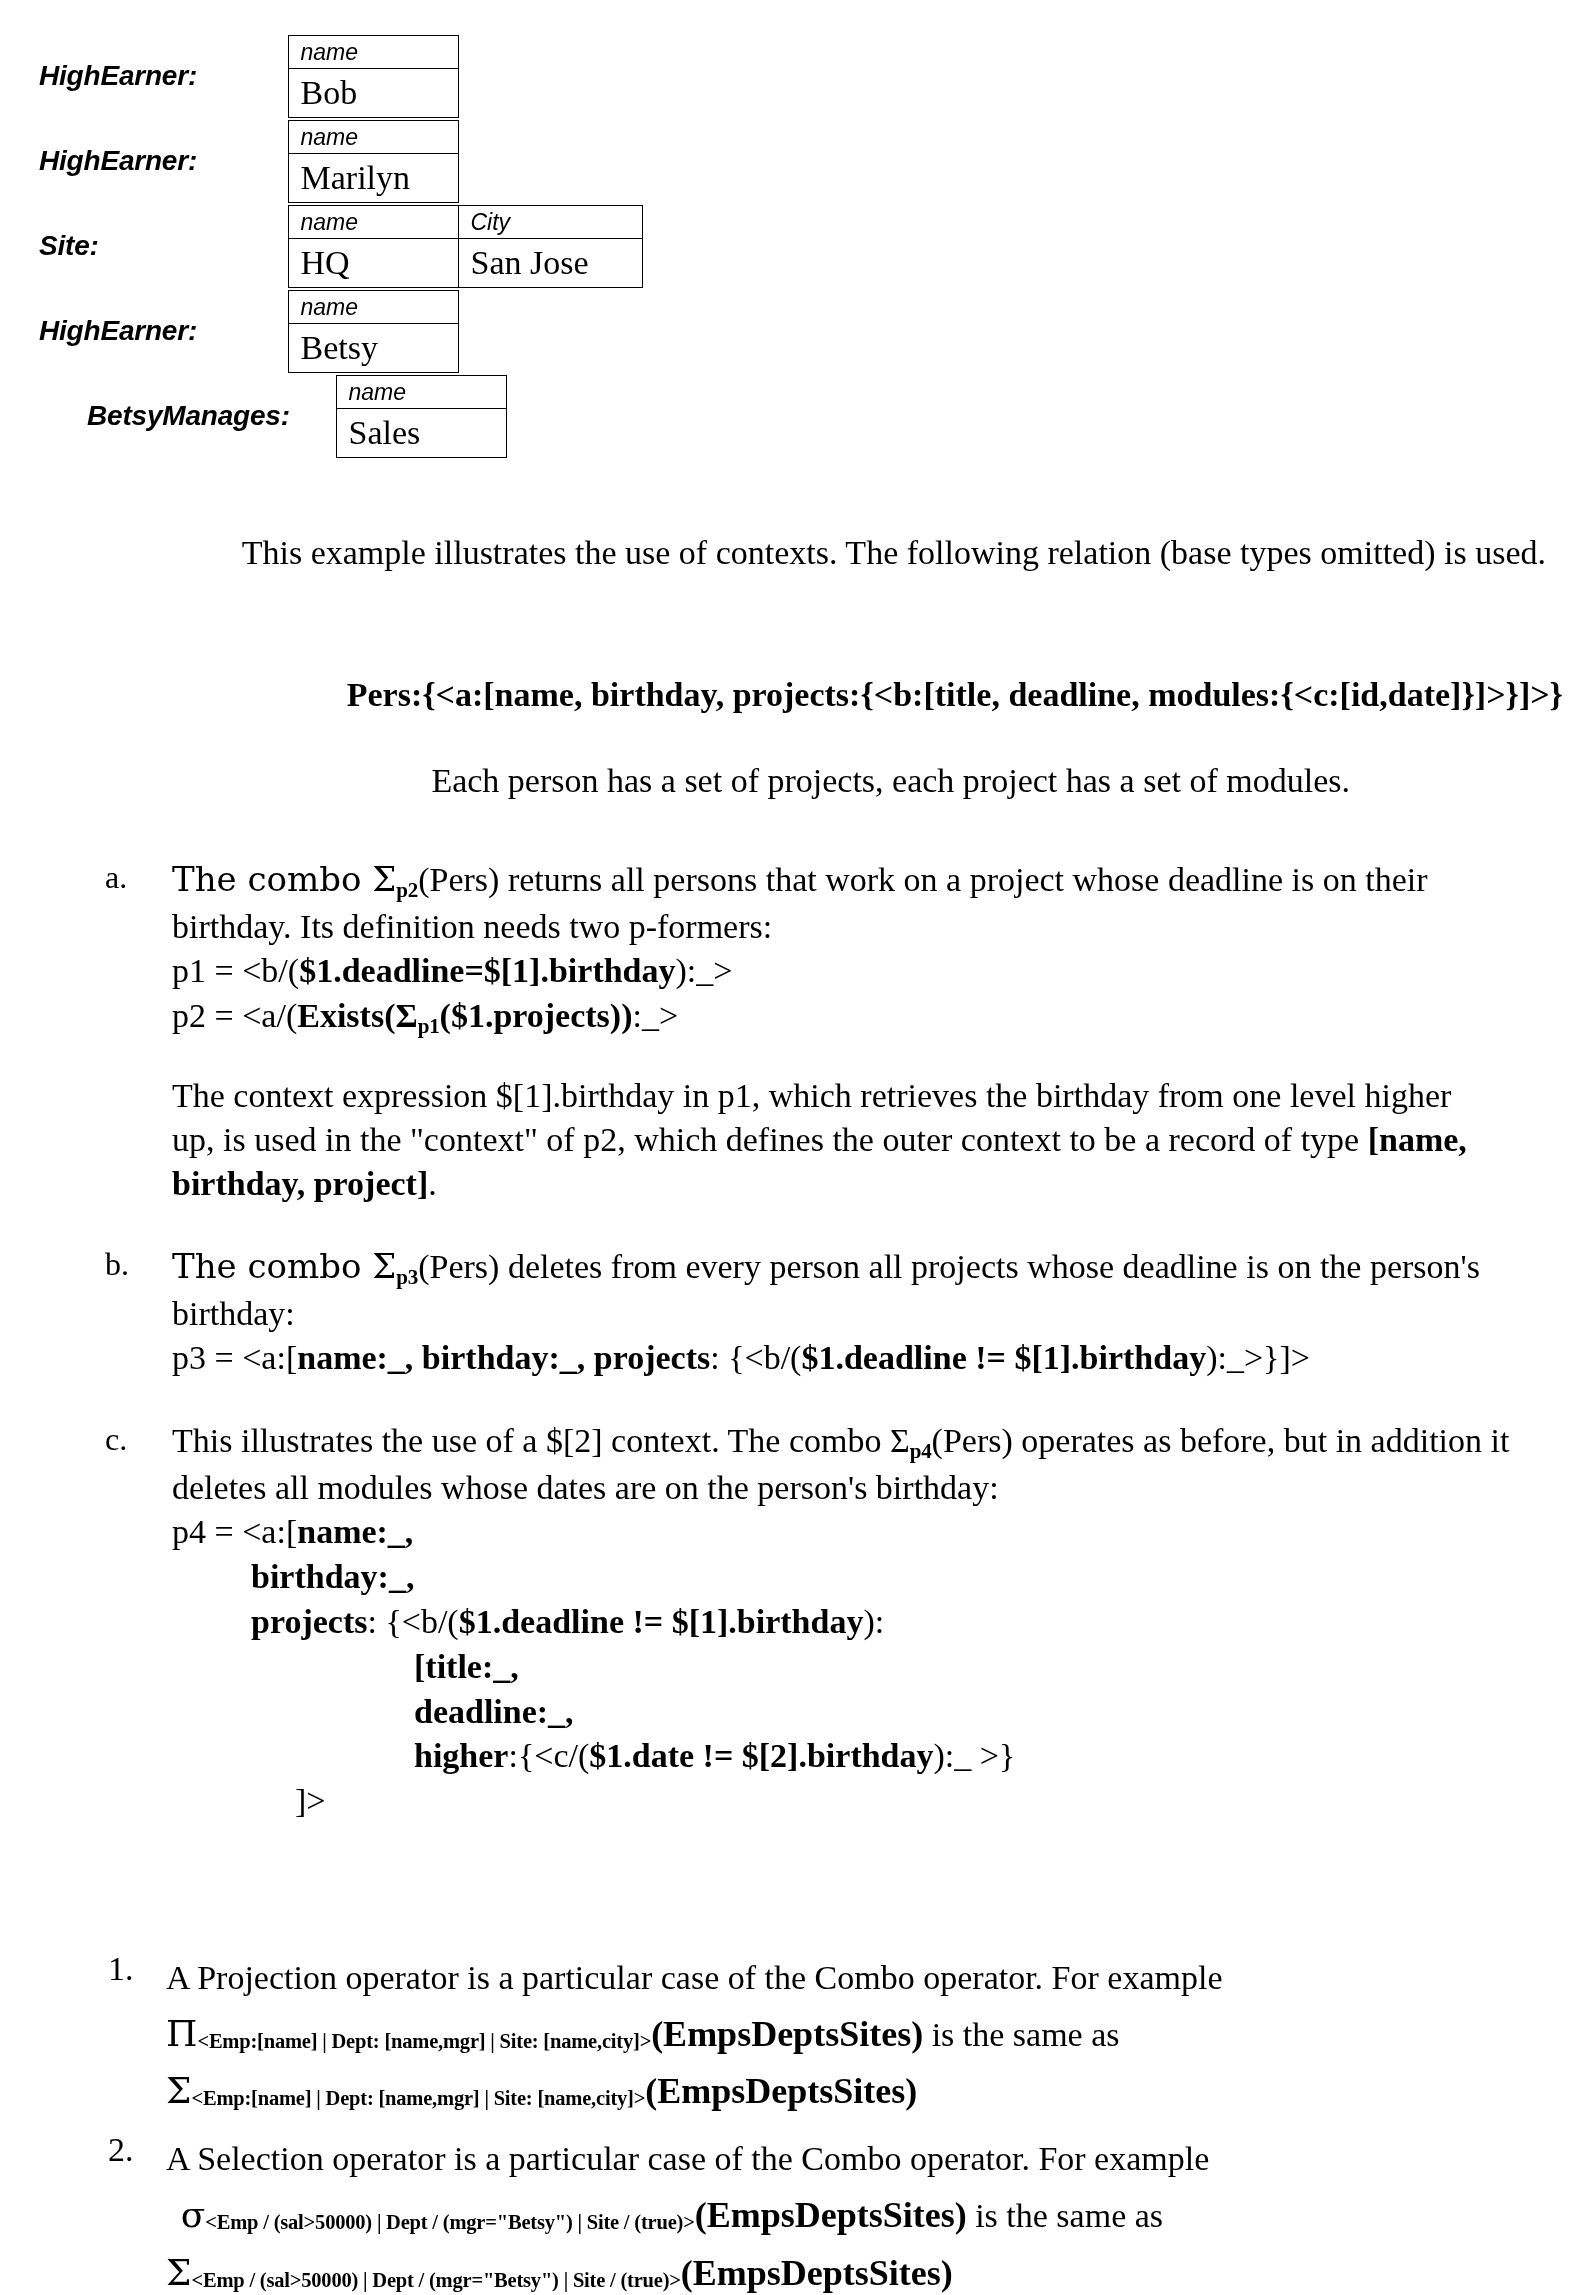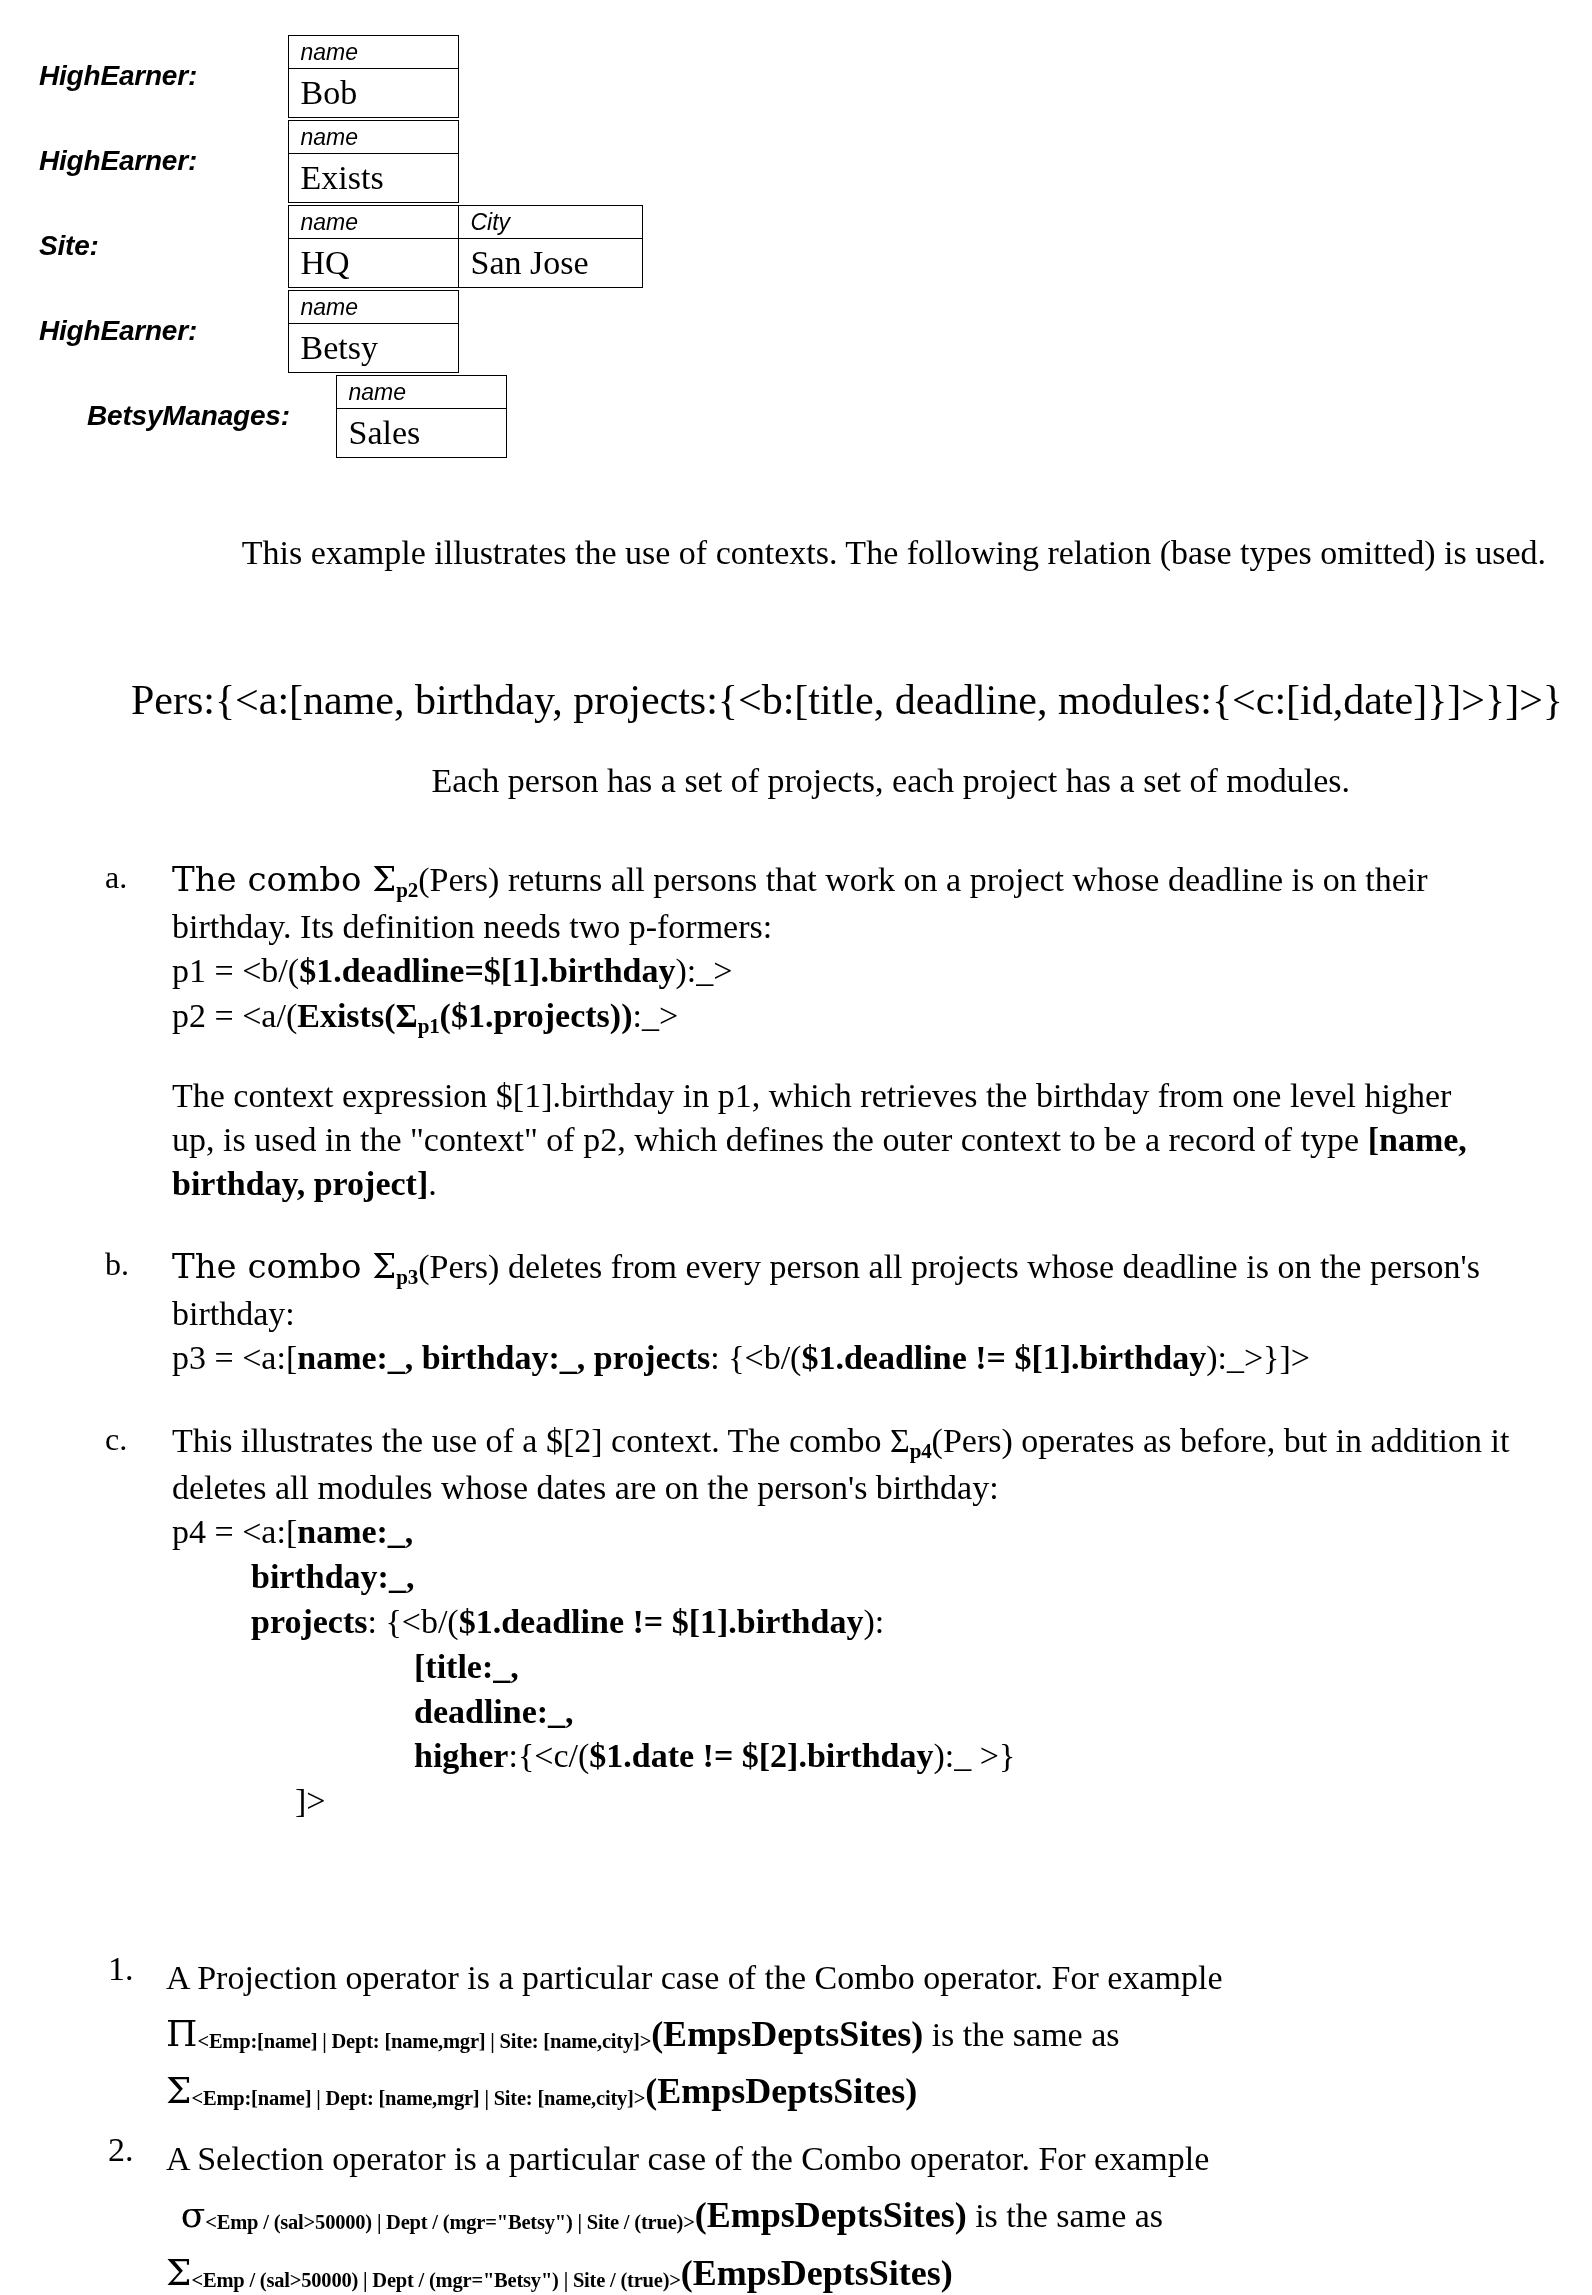--- a/index.html
+++ b/index.html
@@ -87,22 +87,22 @@
   }
   .p-intro {
     left: 39px;
     top: 531px;
     width: 1507px;
   }
   .p-relation {
     left: 39px;
     top: 673px;
     width: 1524px;
-    font-weight: normal;
-    font-size: 42px;
+    font-weight: bold;
+    font-size: 34px;
     white-space: nowrap;
   }
   .p-each {
     left: 39px;
     top: 759px;
     width: 1311px;
   }
 
   
   .alpha-list {
@@ -225,21 +225,21 @@
       </div>
 
       <div class="rel-row" style="height:85px;">
         <div class="rel-label">HighEarner:</div>
         <table class="rel-table">
           <tbody>
               <tr>
             <td class="hdr col-name">name</td>
           </tr>
           <tr>
-            <td class="val col-name">Exists</td>
+            <td class="val col-name">Marilyn</td>
           </tr>
         </tbody>
           </table>
       </div>
 
       <div class="rel-row" style="height:85px;">
         <div class="rel-label">Site:</div>
         <table class="rel-table">
           <tbody>
               <tr>

